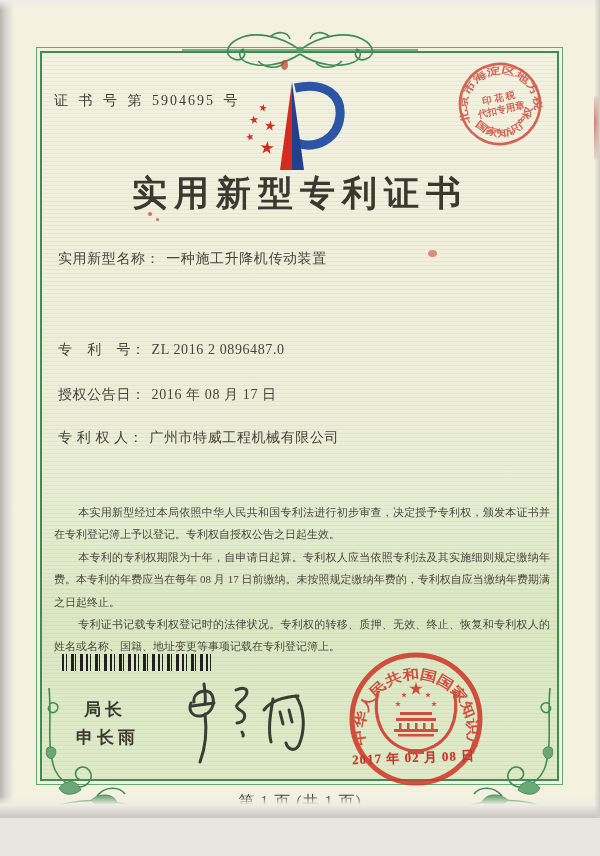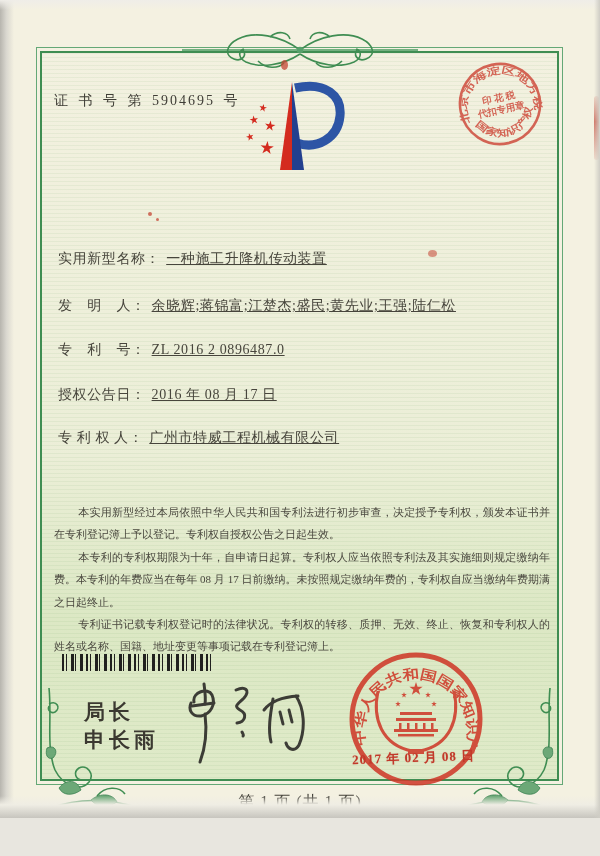--- a/index.html
+++ b/index.html
@@ -15,33 +15,33 @@
   .frame{position:absolute;left:36px;top:47px;right:37px;bottom:33px;border:1px solid #64a876;}
   .frame-inner{position:absolute;inset:3px;border:2px solid #3f8d52;
      background:
        repeating-linear-gradient(180deg, rgba(120,170,110,0.10) 0 1px, rgba(120,170,110,0) 1px 4px),
        linear-gradient(180deg, rgba(225,236,205,0.06) 0%, rgba(213,231,190,0.28) 55%, rgba(200,224,172,0.55) 78%, rgba(206,228,180,0.55) 100%);}
 
   .abs{position:absolute;}
   .cert-no{left:54px;top:92px;font-size:14px;color:#3f3d36;letter-spacing:2px;word-spacing:3px;}
   .title{left:0;right:0;top:170px;text-align:center;font-size:35px;font-weight:700;letter-spacing:7px;color:#3a382f;}
   .row{left:58px;font-size:14px;color:#47453c;letter-spacing:0.6px;white-space:nowrap;}
-  .row .val{margin-left:6px;text-decoration:underline;}
+  .row .val{margin-left:6px;}
   .body-text{left:54px;right:50px;top:501px;font-size:11px;line-height:22.4px;color:#4a483f;text-align:justify;}
   .body-text p{margin:0;text-indent:2.2em;}
 
   .barcode{left:62px;top:654px;width:153px;height:17px;
     background:repeating-linear-gradient(90deg,
       #21211f 0 2px, transparent 2px 4px,
       #21211f 4px 5px, transparent 5px 9px,
       #21211f 9px 12px, transparent 12px 13px,
       #21211f 13px 14px, transparent 14px 18px,
       #21211f 18px 21px, transparent 21px 24px);}
-  .director{font-family:"Liberation Sans","DejaVu Sans",sans-serif;font-weight:600;font-size:21px;color:#3b3931;letter-spacing:4px;}
-  .d1{left:84px;top:698px;} .d2{left:84px;top:726px;text-align:right;}
+  .director{font-family:"Liberation Sans","DejaVu Sans",sans-serif;font-weight:600;font-size:17px;color:#3b3931;letter-spacing:4px;}
+  .d1{left:84px;top:698px;} .d2{left:76px;top:726px;text-align:right;}
   .footer{left:0;right:0;top:792px;text-align:center;font-size:16px;color:#45433b;letter-spacing:1px;font-family:Liberation Serif, serif;}
 
   .seal-date{left:352px;top:749px;font-size:13px;font-weight:700;color:#c2392a;letter-spacing:1px;
     font-family:"Liberation Serif","DejaVu Serif",serif;transform:rotate(-2deg);text-shadow:0 0 1px rgba(194,57,42,.4);}
 
   .speck{position:absolute;background:#c44433;border-radius:50%;opacity:.75;}
   .streak{position:absolute;right:1px;top:96px;width:5px;height:64px;border-radius:3px;opacity:.65;
     background:linear-gradient(180deg,rgba(200,50,35,.2),#c03425 40%,rgba(200,50,35,.15));}
 
   svg{display:block;}
@@ -114,26 +114,24 @@
     <polygon points="54,2 54,90 66,90" fill="#23408f"></polygon>
     <g fill="#d42b1f">
       <use href="#star5" transform="translate(25,28) scale(4) rotate(12)"></use>
       <use href="#star5" transform="translate(16,40) scale(4.5) rotate(-10)"></use>
       <use href="#star5" transform="translate(32,46) scale(5.5) rotate(8)"></use>
       <use href="#star5" transform="translate(12,57) scale(4) rotate(-16)"></use>
       <use href="#star5" transform="translate(29,68) scale(7) rotate(5)"></use>
     </g>
   </svg>
 
+  <div class="abs title">实用新型专利证书</div>
 
   <div class="abs row" style="top:250px">
     <span>实用新型名称：</span><span class="val">一种施工升降机传动装置</span>
-  </div>
-  <div class="abs row" style="top:297px">
-    <span>发　明　人：</span><span class="val">余晓辉;蒋锦富;江楚杰;盛民;黄先业;王强;陆仁松</span>
   </div>
   <div class="abs row" style="top:341px">
     <span>专　利　号：</span><span class="val">ZL 2016 2 0896487.0</span>
   </div>
   <div class="abs row" style="top:386px">
     <span>授权公告日：</span><span class="val">2016 年 08 月 17 日</span>
   </div>
   <div class="abs row" style="top:429px">
     <span>专 利 权 人：</span><span class="val">广州市特威工程机械有限公司</span>
   </div>

